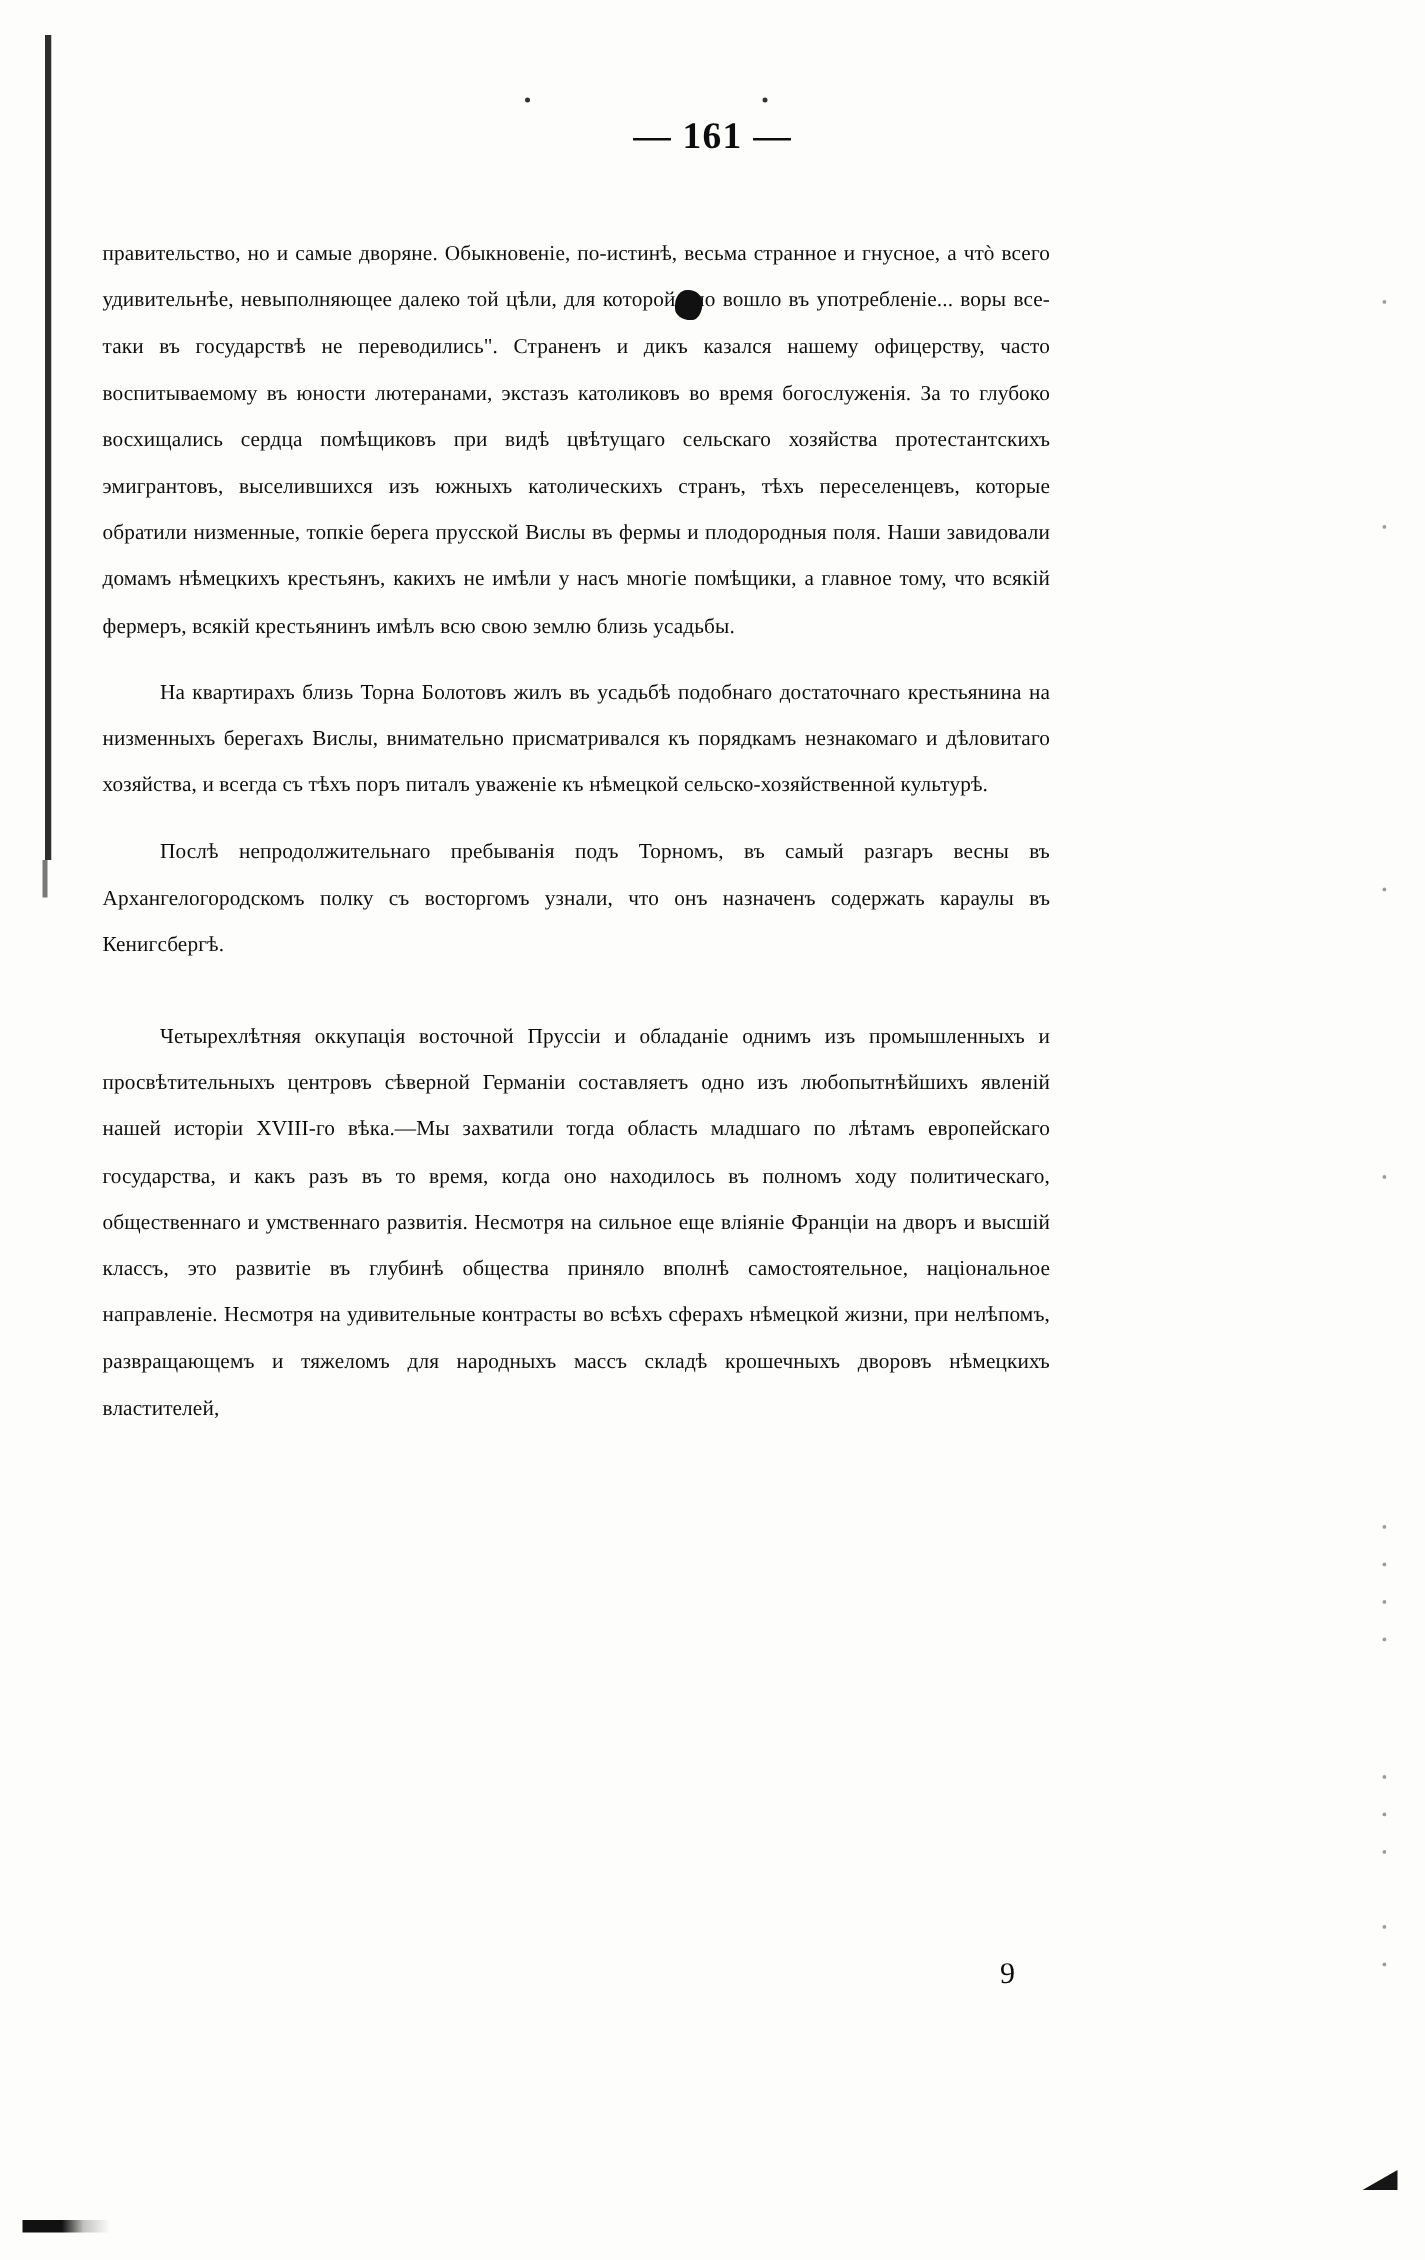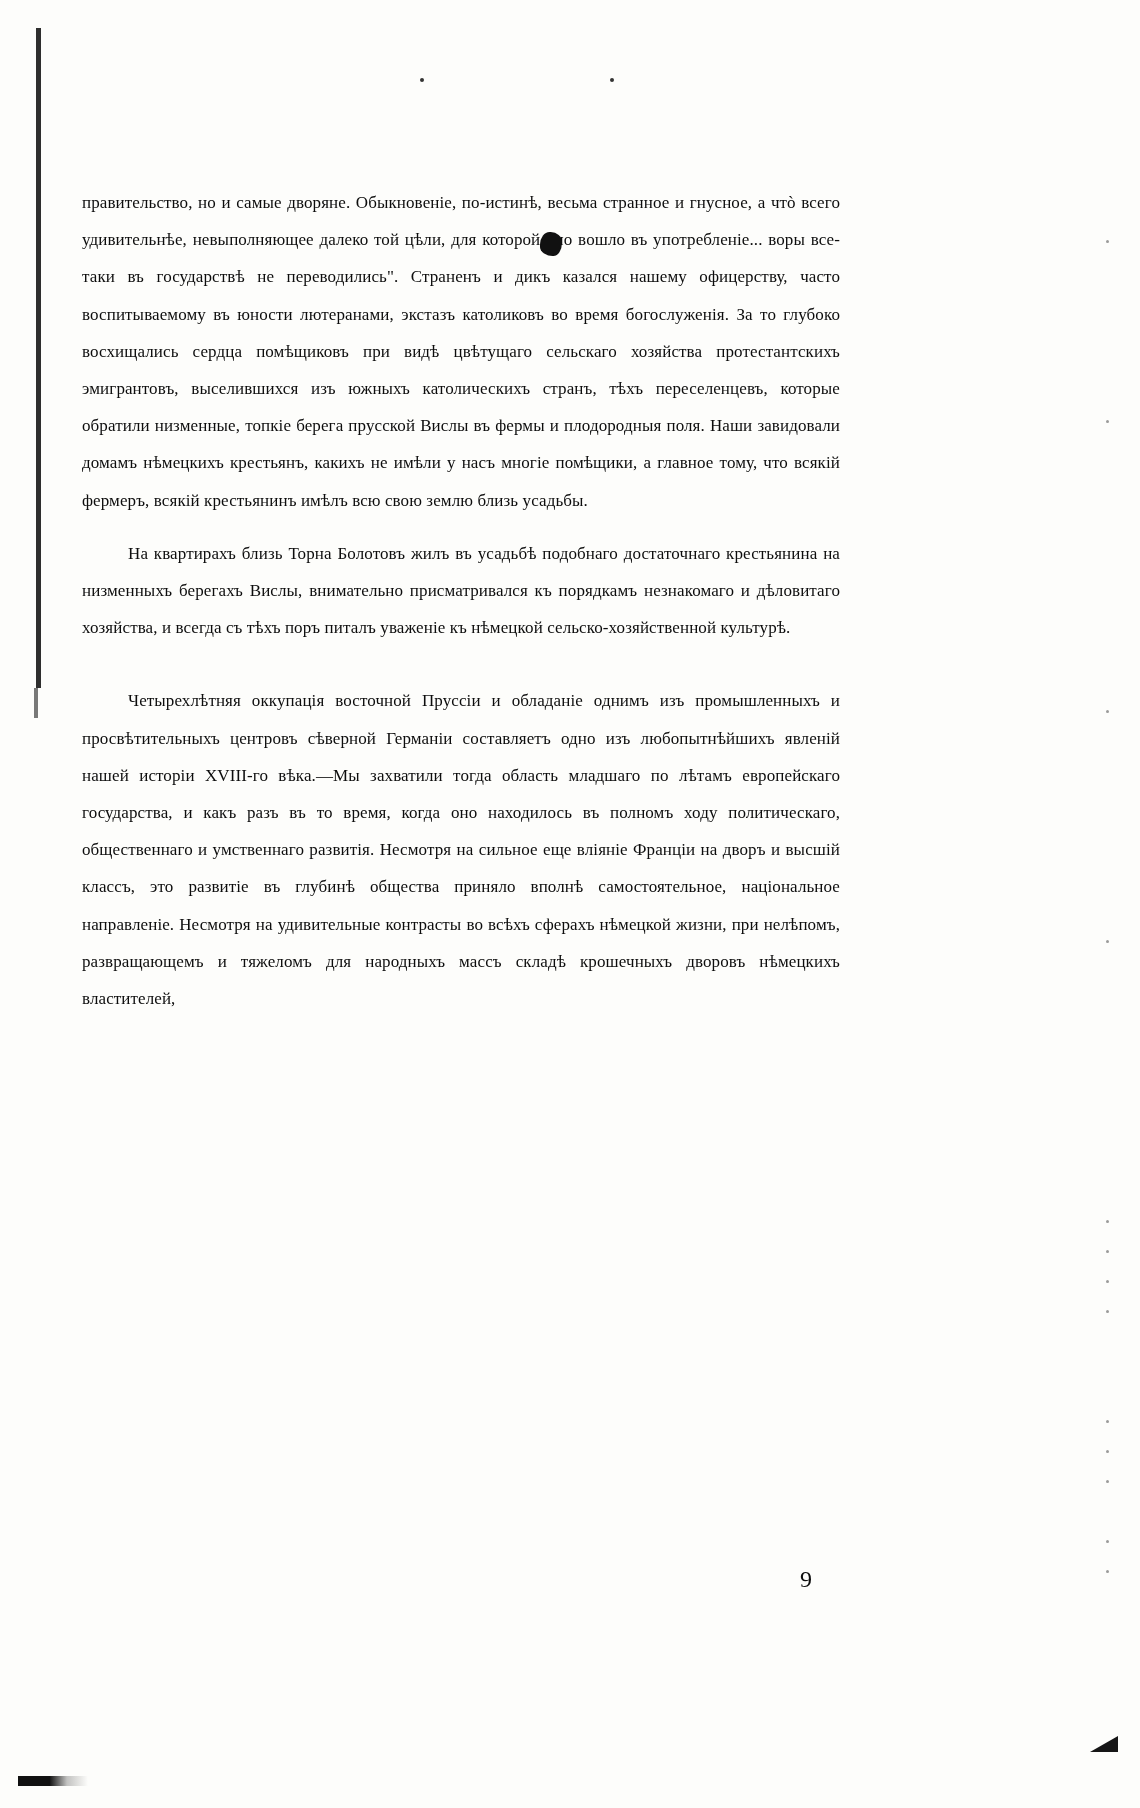--- a/index.html
+++ b/index.html
@@ -161,23 +161,25 @@
       <i style="top:1010px"></i>
     <i style="top:1040px"></i>
       <i style="top:1070px"></i>
       <i style="top:1180px"></i>
     <i style="top:1210px"></i>
       <i style="top:1240px"></i>
       <i style="top:1300px"></i>
     <i style="top:1330px"></i>
   </div>
 
+  <div class="page-number">— 161 —</div>
 
   <div class="text-block">
     <p class="para">правительство, но и самые дворяне. Обыкновеніе, по-истинѣ, весьма странное и гнусное, а чтò всего удивительнѣе, невыполняющее далеко той цѣли, для которой оно вошло въ употребленіе... воры все-таки въ государствѣ не переводились". Страненъ и дикъ казался нашему офицерству, часто воспитываемому въ юности лютеранами, экстазъ католиковъ во время богослуженія. За то глубоко восхищались сердца помѣщиковъ при видѣ цвѣтущаго сельскаго хозяйства протестантскихъ эмигрантовъ, выселившихся изъ южныхъ католическихъ странъ, тѣхъ переселенцевъ, которые обратили низменные, топкіе берега прусской Вислы въ фермы и плодородныя поля. Наши завидовали домамъ нѣмецкихъ крестьянъ, какихъ не имѣли у насъ многіе помѣщики, а главное тому, что всякій фермеръ, всякій крестьянинъ имѣлъ всю свою землю близь усадьбы.</p>
     <p class="para indent">На квартирахъ близь Торна Болотовъ жилъ въ усадьбѣ подобнаго достаточнаго крестьянина на низменныхъ берегахъ Вислы, внимательно присматривался къ порядкамъ незнакомаго и дѣловитаго хозяйства, и всегда съ тѣхъ поръ питалъ уваженіе къ нѣмецкой сельско-хозяйственной культурѣ.</p>
+    <p class="para indent">Послѣ непродолжительнаго пребыванія подъ Торномъ, въ самый разгаръ весны въ Архангелогородскомъ полку съ восторгомъ узнали, что онъ назначенъ содержать караулы въ Кенигсбергѣ.</p>
     <p class="para indent gap-before">Четырехлѣтняя оккупація восточной Пруссіи и обладаніе однимъ изъ промышленныхъ и просвѣтительныхъ центровъ сѣверной Германіи составляетъ одно изъ любопытнѣйшихъ явленій нашей исторіи XVIII-го вѣка.—Мы захватили тогда область младшаго по лѣтамъ европейскаго государства, и какъ разъ въ то время, когда оно находилось въ полномъ ходу политическаго, общественнаго и умственнаго развитія. Несмотря на сильное еще вліяніе Франціи на дворъ и высшій классъ, это развитіе въ глубинѣ общества приняло вполнѣ самостоятельное, національное направленіе. Несмотря на удивительные контрасты во всѣхъ сферахъ нѣмецкой жизни, при нелѣпомъ, развращающемъ и тяжеломъ для народныхъ массъ складѣ крошечныхъ дворовъ нѣмецкихъ властителей,</p>
   </div>
 
   <div class="blot"></div>
 
   <div class="signature">9</div>
 </div>
 
 </body></html>

